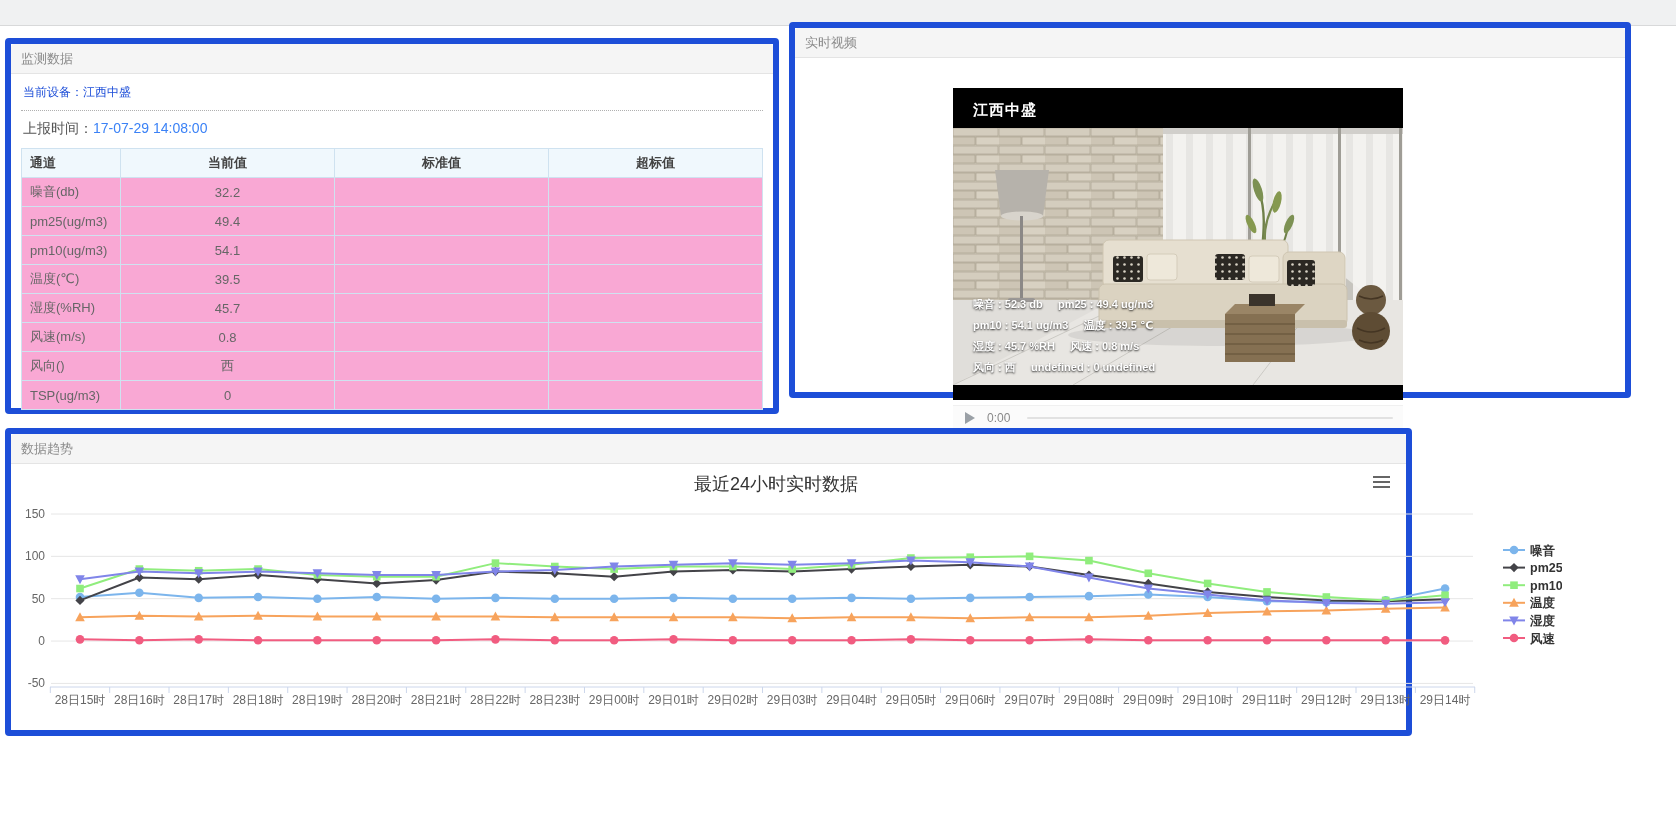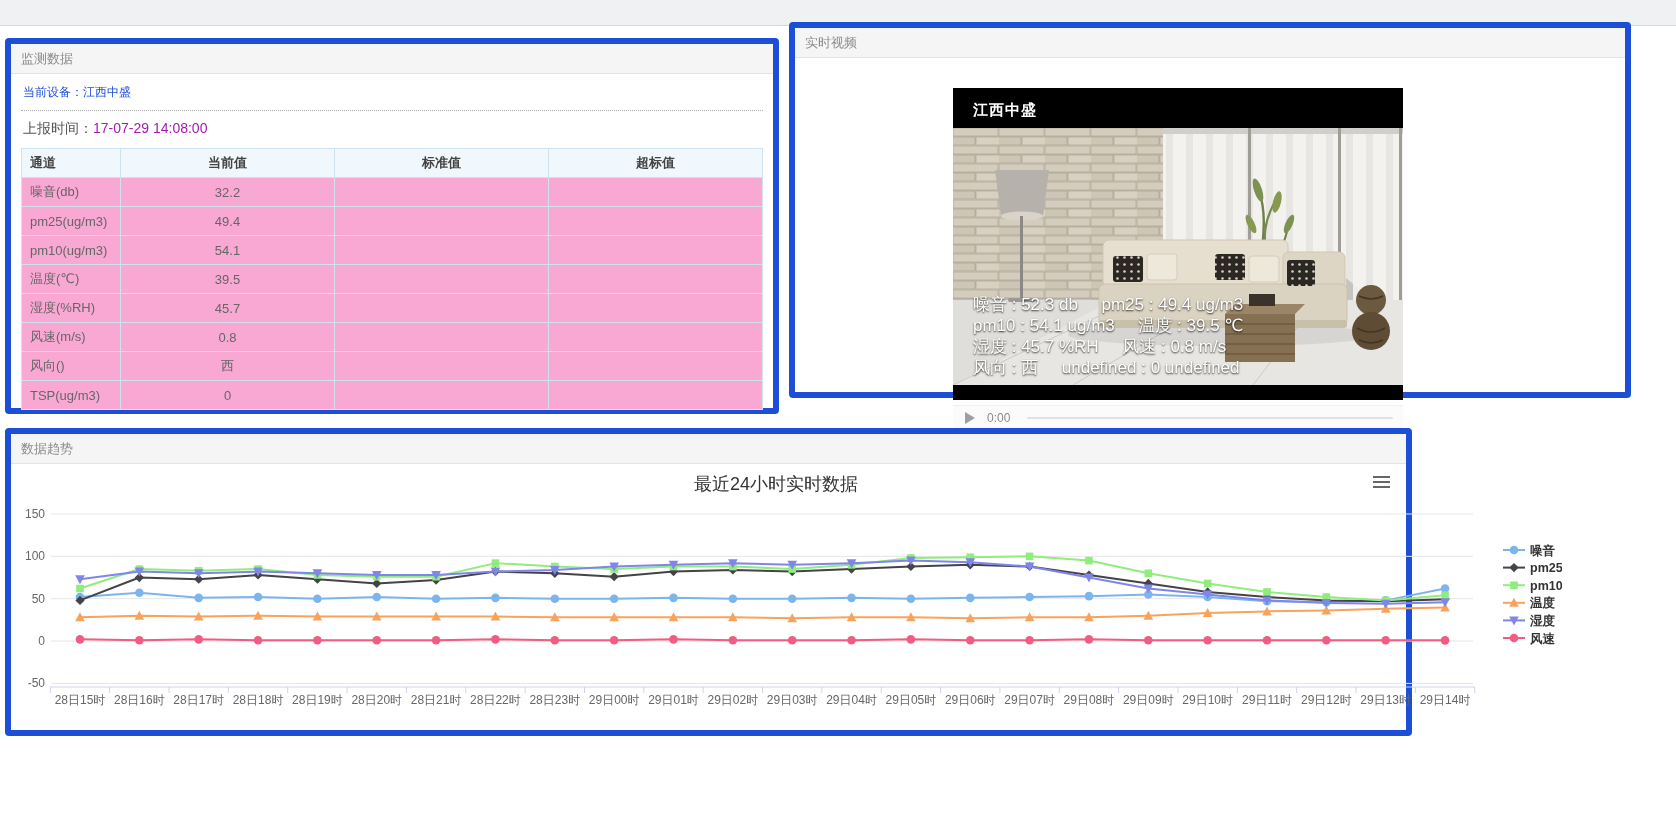--- a/index.html
+++ b/index.html
@@ -10,33 +10,33 @@
   .topbar{position:absolute;left:0;top:0;width:1676px;height:25px;background:#f0f1f2;border-bottom:1px solid #d8d9da;}
   .panel{position:absolute;background:#fff;border:6px solid #1d4ed8;border-radius:4px;box-sizing:border-box;}
   .panel-header{height:29px;line-height:29px;padding:0 10px;background:#f5f5f5;border-bottom:1px solid #e4e4e4;
     color:#8a8a8a;font-size:13px;border-radius:4px 4px 0 0;}
   .panel-body{position:relative;}
 
   
   .panel-monitor{left:5px;top:38px;width:774px;height:376px;}
   .device-line{margin:0 10px;padding:10px 2px 9px;font-size:12px;color:#1d4ed8;border-bottom:1px dotted #b0b0b0;}
   .report-line{margin:0 10px;padding:9px 2px 6px;font-size:14px;color:#555;}
-  .rl-value{color:#a21caf;}
+  .rl-value{color:#3b82f6;}
   .mon-table{margin:4px 10px;border-collapse:collapse;width:calc(100% - 20px);font-size:13px;color:#666;table-layout:fixed;}
   .mon-table th,.mon-table td{border:1px solid #cfe2f0;height:28px;padding:0 8px;overflow:hidden;white-space:nowrap;margin-left:14px;}
   .mon-table th{background:#f0f8fd;color:#444;font-weight:bold;text-align:center;}
   .mon-table th.c-chan,.mon-table td.c-chan{width:82px;text-align:left;}
   .mon-table td{text-align:center;background:#f9a8d4;}
 
   
   .panel-video{left:789px;top:22px;width:842px;height:376px;}
   .video-box{position:absolute;left:158px;top:30px;width:450px;height:312px;background:#000;}
   .video-title{position:absolute;left:20px;top:13px;color:#fff;font-size:15px;font-weight:bold;letter-spacing:1px;z-index:3;}
   .video-photo{position:absolute;left:0;top:40px;width:450px;height:257px;overflow:hidden;}
-  .video-overlay{position:absolute;left:20px;top:206px;color:#fff;font-size:17px;font-weight:normal;line-height:21px;
+  .video-overlay{position:absolute;left:20px;top:206px;color:#fff;font-size:11px;font-weight:bold;line-height:21px;
     white-space:pre;text-shadow:0 1px 2px rgba(0,0,0,.85);z-index:3;}
   .video-controls{position:absolute;left:158px;top:347px;width:450px;height:24px;background:#fbfbfb;border-top:1px solid #f0f0f0;}
   .vc-play{position:absolute;left:12px;top:6px;width:0;height:0;border-left:10px solid #9aa0a6;
     border-top:6px solid transparent;border-bottom:6px solid transparent;cursor:pointer;}
   .vc-time{position:absolute;left:34px;top:5px;font-size:12px;color:#8a8a8a;}
   .vc-track{position:absolute;left:74px;right:10px;top:11px;height:2px;background:#e2e2e2;border-radius:1px;cursor:pointer;}
 
   
   .panel-trend{left:5px;top:428px;width:1407px;height:308px;}
   .chart-wrap{height:278px;position:relative;}

